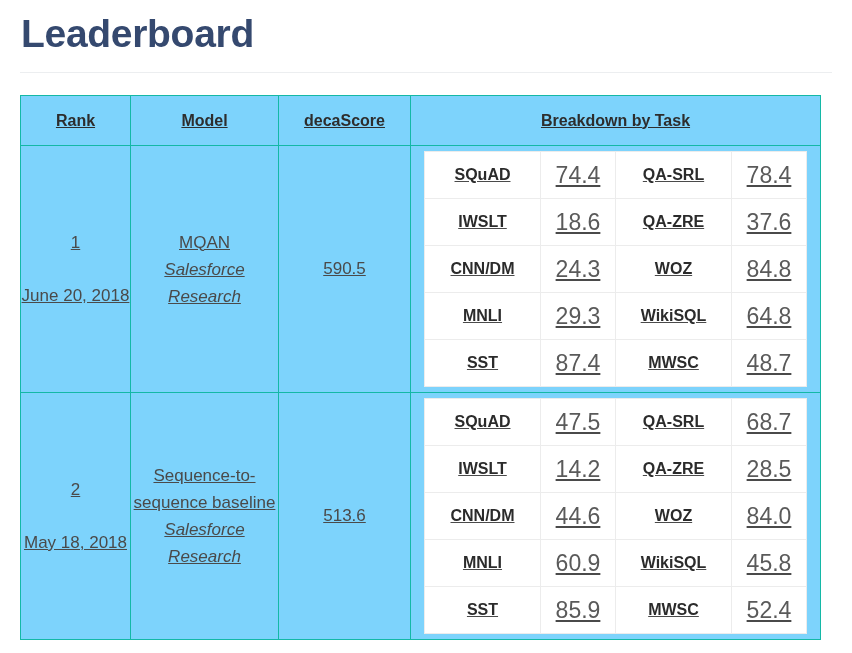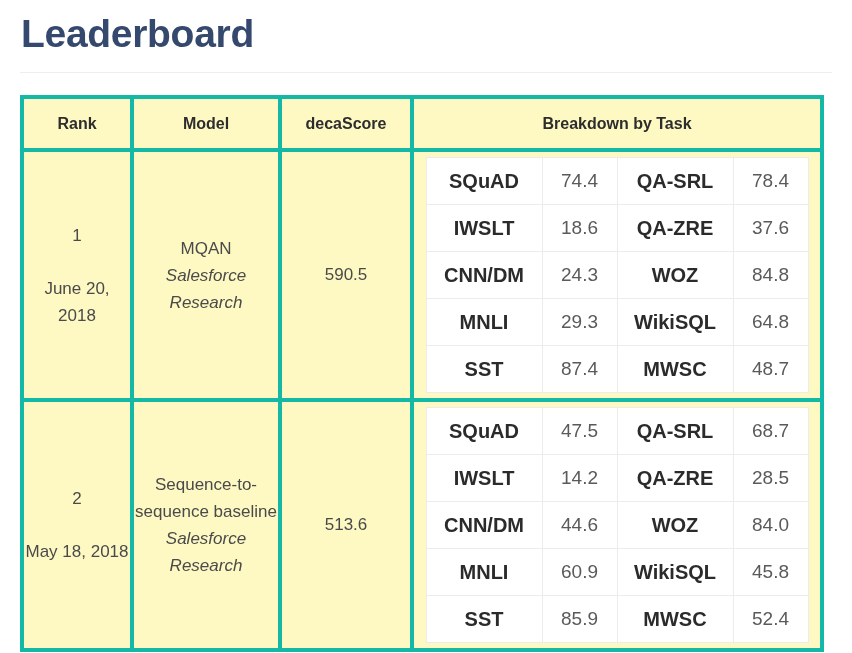--- a/index.html
+++ b/index.html
@@ -27,24 +27,25 @@
   }
 
   
   .lb-table{
     position:absolute;left:20px;top:95px;width:800px;
     border-collapse:collapse;
     table-layout:fixed;
   }
   .lb-table > thead > tr > th,
   .lb-table > tbody > tr > td{
-    border:4px solid #14b8a6;
+    border:1px solid #14b8a6;
     vertical-align:middle;
     text-align:center;
-    background:#fef9c3;
+    background:#7dd3fc;
+    text-decoration:underline;
   }
   .lb-table > thead > tr > th{
     font-size:16px;font-weight:bold;color:#2d2d2d;
     height:49px;padding:0;
   }
   col.c-rank{width:110px;}
   col.c-model{width:148px;}
   col.c-score{width:132px;}
   col.c-break{width:410px;}
 
@@ -75,27 +76,27 @@
   .bd-table td{
     border:1px solid #ececec;
     height:46px;
     text-align:center;
     vertical-align:middle;
     padding:0;
     background:#fff;
   }
   .bd-task{
     font-weight:bold;
-    font-size:20px;
+    font-size:16px;
     color:#2b2b2b;
     width:115px;
   }
   .bd-val{
     font-weight:400;
-    font-size:19px;
+    font-size:23px;
     color:#5a5a5a;
     width:74px;
   }
 
   
   .watermark{
     position:absolute;
     right:18px;bottom:8px;
     font-size:22px;
     color:#d2d6db;

